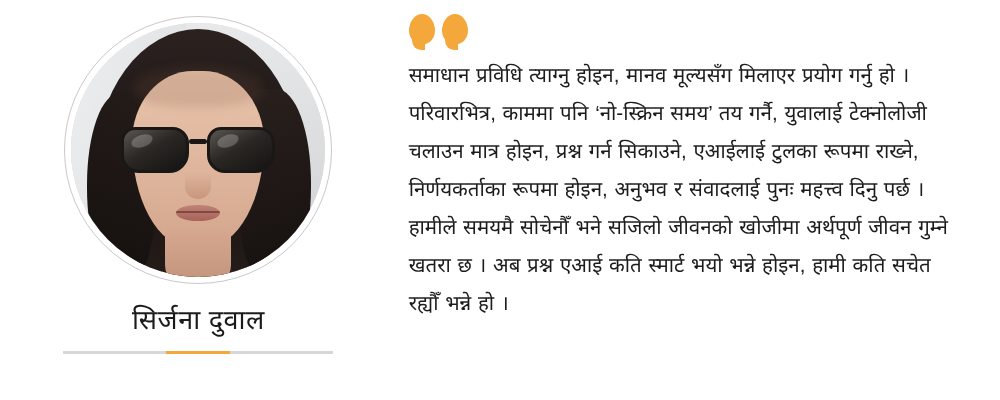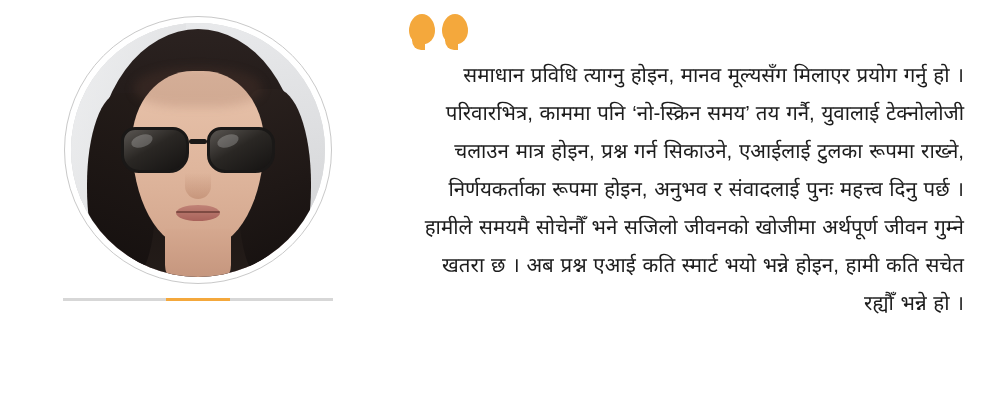--- a/index.html
+++ b/index.html
@@ -257,21 +257,20 @@
     background: #f4a83c;
     border-radius: 0 0 0 70%;
   }
   .quote-text {
     font-size: 20.5px;
     line-height: 38px;
     color: #1c1c1c;
     font-family: "Liberation Sans", sans-serif;
     max-width: 560px;
     word-spacing: 1px;
-    text-align: right;
   }
 </style>
 </head>
 <body>
 
 <div class="quote-card">
 
   <div class="portrait-col">
 
     <div class="portrait-frame">
@@ -287,20 +286,21 @@
         <div class="glasses">
           <div class="lens left"></div>
           <div class="bridge"></div>
           <div class="lens right"></div>
         </div>
         <div class="nose"></div>
         <div class="lips"></div>
       </div>
     </div>
 
+    <div class="person-name">सिर्जना दुवाल</div>
 
     <div class="name-rules">
       <div class="rule-grey"></div>
       <div class="rule-accent"></div>
       <div class="rule-grey"></div>
     </div>
   </div>
 
   <div class="quote-col">
     <div class="quote-mark">

